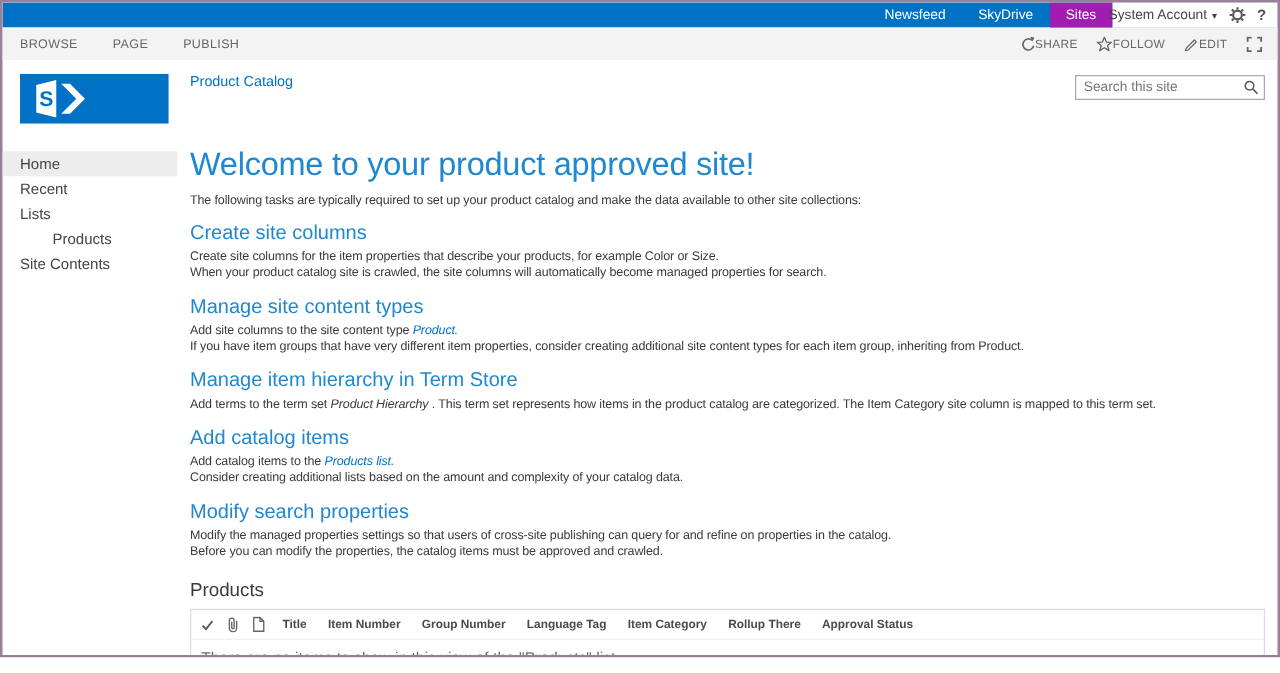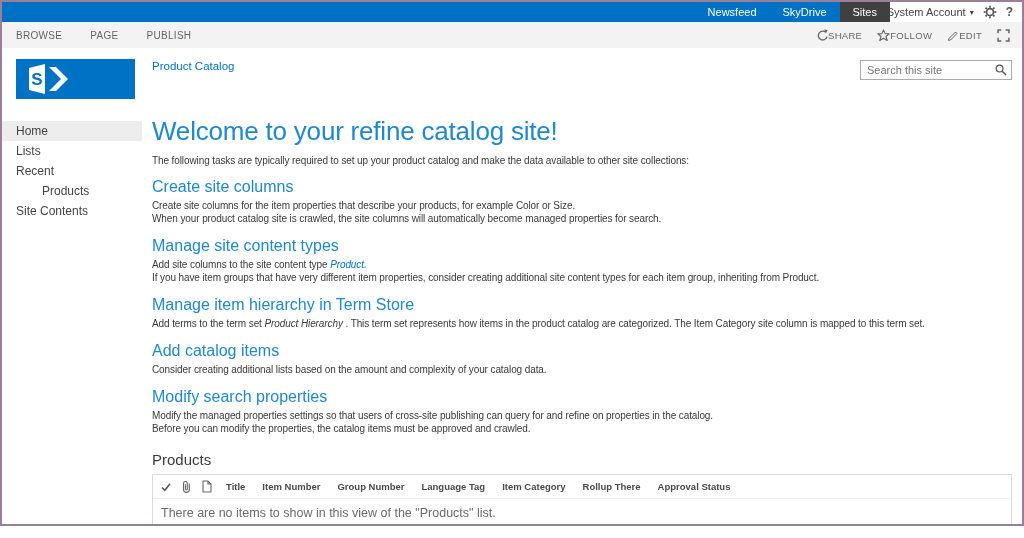--- a/index.html
+++ b/index.html
@@ -4,21 +4,21 @@
 <style>
   * { margin:0; padding:0; box-sizing:border-box; }
   html,body { background:#fff; }
   body { font-family:"Liberation Sans","DejaVu Sans",sans-serif; }
   .window { width:1024px; height:526px; border:2px solid #9a8096; background:#fff; overflow:hidden; position:relative; }
 
   
   .suite-bar { height:20px; background:#0072c6; display:flex; align-items:stretch; }
   .suite-spacer { flex:1; }
   .suite-link { color:#fff; font-size:11px; padding:0 13px; display:flex; align-items:center; cursor:pointer; }
-  .suite-link.active { background:#404040; }
+  .suite-link.active { background:#a21caf; }
   .suite-right { width:132px; background:#fff; display:flex; align-items:center; justify-content:flex-end; gap:9px; padding:0 9px; color:#444; font-size:11px; }
   .account { display:flex; align-items:center; gap:4px; cursor:pointer; white-space:nowrap; }
   .caret { font-size:8px; color:#444; }
   .help-q { font-size:12px; font-weight:bold; color:#555; cursor:pointer; }
   .icon-btn { display:flex; align-items:center; cursor:pointer; }
 
   
   .ribbon { height:26px; background:#f3f3f3; display:flex; align-items:center; }
   .ribbon-tab { font-size:10px; color:#666; letter-spacing:.3px; padding:0 14px; cursor:pointer; }
   .ribbon-actions { margin-left:auto; display:flex; align-items:center; gap:15px; padding-right:12px; }
@@ -142,61 +142,62 @@
       <span class="logo">
         <svg width="119" height="40" viewBox="0 0 119 40">
           <rect width="119" height="40" fill="#0072c6"></rect>
           <polygon points="13,9 29,5 29,35 13,31" fill="#fff"></polygon>
           <text x="21" y="26" fill="#0072c6" font-size="17" font-weight="bold" text-anchor="middle" font-family="Liberation Sans, DejaVu Sans, sans-serif">S</text>
           <path d="M33 8 L45 20 L33 32 L40 32 L52 20 L40 8 Z" fill="#fff"></path>
         </svg>
       </span>
       <ul class="left-nav">
         <li class="active">Home</li>
+        <li>Recent</li>
         <li>Lists</li>
-        <li>Recent</li>
         <li class="indent">Products</li>
         <li>Site Contents</li>
       </ul>
     </aside>
 
     <div class="content">
       <div class="content-top">
         <span class="breadcrumb">Product Catalog</span>
         <span class="search-wrap">
           <input type="text" placeholder="Search this site" style="">
           <span class="search-icon">
             <svg width="12" height="12" viewBox="0 0 12 12">
               <circle cx="4.6" cy="4.6" r="3.4" fill="none" stroke="#555" stroke-width="1.2"></circle>
               <line x1="7.2" y1="7.2" x2="11" y2="11" stroke="#555" stroke-width="1.4"></line>
             </svg>
           </span>
         </span>
       </div>
 
-      <h1>Welcome to your refine catalog site!</h1>
+      <h1>Welcome to your product approved site!</h1>
       <p class="intro">The following tasks are typically required to set up your product catalog and make the data available to other site collections:</p>
 
       <div id="sections">
           <div class="section">
             <h2>Create site columns</h2>
             <div class="section-line"><span>Create site columns for the item properties that describe your products, for example Color or Size.</span></div>
             <div class="section-line"><span>When your product catalog site is crawled, the site columns will automatically become managed properties for search.</span></div>
           </div>
           <div class="section">
             <h2>Manage site content types</h2>
             <div class="section-line"><span>Add site columns to the site content type </span><a class="seg-link">Product.</a></div>
             <div class="section-line"><span>If you have item groups that have very different item properties, consider creating additional site content types for each item group, inheriting from Product.</span></div>
           </div>
           <div class="section">
             <h2>Manage item hierarchy in Term Store</h2>
             <div class="section-line"><span>Add terms to the term set </span><span class="seg-em">Product Hierarchy</span><span> . This term set represents how items in the product catalog are categorized. The Item Category site column is mapped to this term set.</span></div>
           </div>
           <div class="section">
             <h2>Add catalog items</h2>
+            <div class="section-line"><span>Add catalog items to the </span><a class="seg-link">Products list.</a></div>
             <div class="section-line"><span>Consider creating additional lists based on the amount and complexity of your catalog data.</span></div>
           </div>
           <div class="section">
             <h2>Modify search properties</h2>
             <div class="section-line"><span>Modify the managed properties settings so that users of cross-site publishing can query for and refine on properties in the catalog.</span></div>
             <div class="section-line"><span>Before you can modify the properties, the catalog items must be approved and crawled.</span></div>
           </div>
         </div>
 
       <div class="products">

